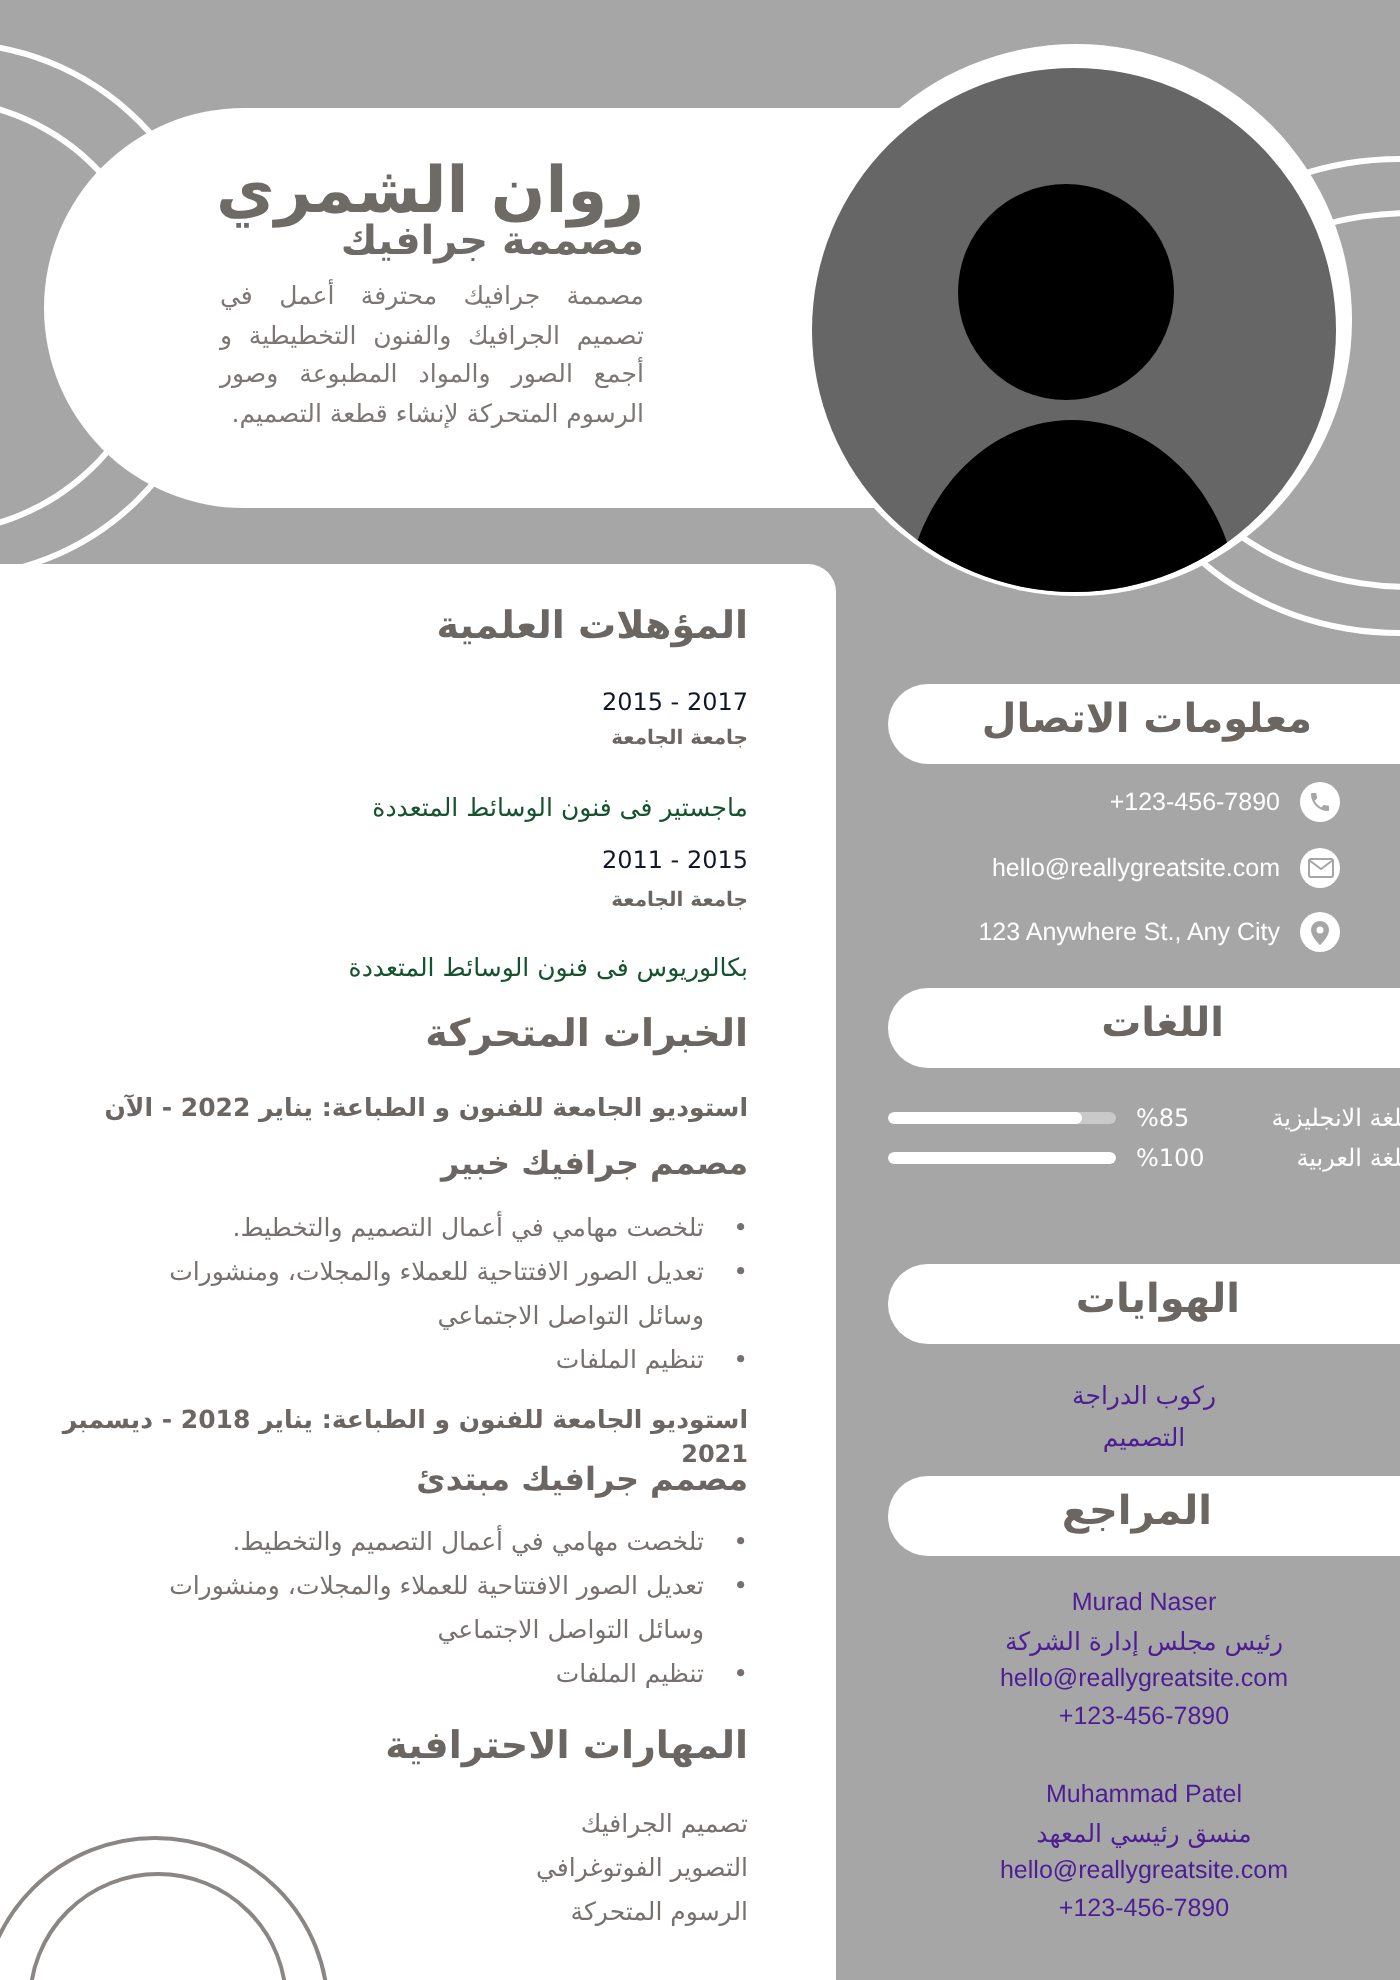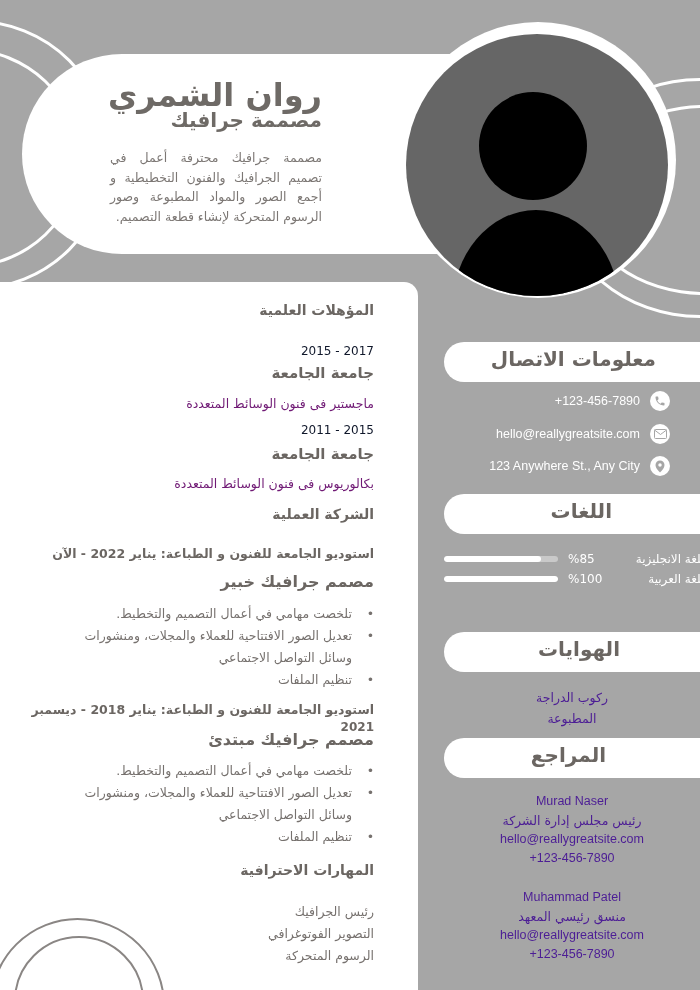--- a/index.html
+++ b/index.html
@@ -17,43 +17,43 @@
   .ring.gray { border: 2px solid #8a8684; }
 
   
   .header-pill {
     position: absolute; left: 22px; top: 54px; width: 520px; height: 200px;
     background: #fff; border-radius: 100px 0 0 100px;
   }
   .header-text { position: absolute; left: 110px; top: 80px; width: 212px; text-align: right; direction: rtl; }
   .name { font-size: 32px; font-weight: bold; color: #6e6a66; line-height: 30px; white-space: nowrap; }
   .title { font-size: 20px; font-weight: bold; color: #6e6a66; line-height: 24px; margin-top: -2px; white-space: nowrap; }
-  .bio { font-size: 12.5px; color: #7c7774; line-height: 19.5px; margin-top: 16px; text-align: justify; text-align-last: right; }
+  .bio { font-size: 12.5px; color: #7c7774; line-height: 19.5px; margin-top: 6px; text-align: justify; text-align-last: right; }
 
   
   .avatar-ring {
     position: absolute; left: 400px; top: 22px; width: 276px; height: 276px; border-radius: 50%;
     background: #fff;
   }
   .avatar {
     position: absolute; left: 406px; top: 34px; width: 262px; height: 262px; border-radius: 50%;
     background: #666666; overflow: hidden;
   }
   .avatar .head { position: absolute; left: 73px; top: 58px; width: 108px; height: 108px; border-radius: 50%; background: #000; }
   .avatar .body { position: absolute; left: 46px; top: 176px; width: 168px; height: 160px; border-radius: 50% 50% 0 0 / 62% 62% 0 0; background: #000; }
 
   
   .left-panel {
     position: absolute; left: 0; top: 282px; width: 418px; height: 720px;
     background: #fff; border-radius: 0 14px 0 0;
   }
-  .section-h { position: absolute; direction: rtl; text-align: right; font-size: 14px; font-weight: bold; color: #6b6662; white-space: nowrap; }
+  .section-h { position: absolute; direction: rtl; text-align: right; font-size: 19px; font-weight: bold; color: #6b6662; white-space: nowrap; }
   .year { position: absolute; direction: rtl; text-align: right; font-size: 12px; color: #0f172a; white-space: nowrap; }
-  .uni { position: absolute; direction: rtl; text-align: right; font-size: 15px; font-weight: bold; color: #6b6662; white-space: nowrap; }
-  .degree { position: absolute; direction: rtl; text-align: right; font-size: 12.5px; color: #701a75; white-space: nowrap; }
+  .uni { position: absolute; direction: rtl; text-align: right; font-size: 10px; font-weight: bold; color: #6b6662; white-space: nowrap; }
+  .degree { position: absolute; direction: rtl; text-align: right; font-size: 12.5px; color: #14532d; white-space: nowrap; }
   .company { position: absolute; direction: rtl; text-align: right; font-size: 12.5px; font-weight: bold; color: #6b6662; white-space: nowrap; }
   .role { position: absolute; direction: rtl; text-align: right; font-size: 16px; font-weight: bold; color: #6b6662; white-space: nowrap; }
   .bullets { position: absolute; direction: rtl; list-style: none; font-size: 12.5px; color: #76716e; }
   .bullets li { position: relative; line-height: 22px; padding-right: 0; }
   .bullets li.b::before { content: "•"; position: absolute; right: -22px; top: 0; color: #76716e; }
   .skill { position: absolute; direction: rtl; text-align: right; font-size: 12.5px; color: #76716e; white-space: nowrap; }
 
   
   .r-pill {
     position: absolute; left: 444px; width: 256px; height: 40px; background: #fff;
@@ -100,42 +100,42 @@
   <div class="left-panel"></div>
 
   <div class="section-h" style="right:326px; top:302px;">المؤهلات العلمية</div>
   <div class="year" style="right:326px; top:344px;">2017 - 2015</div>
   <div class="uni" style="right:326px; top:364px;">جامعة الجامعة</div>
   <div class="degree" style="right:326px; top:396px;">ماجستير فى فنون الوسائط المتعددة</div>
   <div class="year" style="right:326px; top:423px;">2015 - 2011</div>
   <div class="uni" style="right:326px; top:445px;">جامعة الجامعة</div>
   <div class="degree" style="right:326px; top:476px;">بكالوريوس فى فنون الوسائط المتعددة</div>
 
-  <div class="section-h" style="right:326px; top:506px;">الشركة العملية</div>
+  <div class="section-h" style="right:326px; top:506px;">الخبرات المتحركة</div>
   <div class="company" style="right:326px; top:546px;">استوديو الجامعة للفنون و الطباعة: يناير 2022 - الآن</div>
   <div class="role" style="right:326px; top:572px;">مصمم جرافيك خبير</div>
   <ul class="bullets" style="right:348px; top:603px;">
     <li class="b">تلخصت مهامي في أعمال التصميم والتخطيط.</li>
     <li class="b">تعديل الصور الافتتاحية للعملاء والمجلات، ومنشورات</li>
     <li>وسائل التواصل الاجتماعي</li>
     <li class="b">تنظيم الملفات</li>
   </ul>
 
   <div class="company" style="right:326px; top:702px;">استوديو الجامعة للفنون و الطباعة: يناير 2018 - ديسمبر</div>
   <div class="company" style="right:326px; top:720px; font-size:12px;">2021</div>
   <div class="role" style="right:326px; top:730px;">مصمم جرافيك مبتدئ</div>
   <ul class="bullets" style="right:348px; top:760px;">
     <li class="b">تلخصت مهامي في أعمال التصميم والتخطيط.</li>
     <li class="b">تعديل الصور الافتتاحية للعملاء والمجلات، ومنشورات</li>
     <li>وسائل التواصل الاجتماعي</li>
     <li class="b">تنظيم الملفات</li>
   </ul>
 
   <div class="section-h" style="right:326px; top:862px;">المهارات الاحترافية</div>
-  <div class="skill" style="right:326px; top:904px;">رئيس الجرافيك</div>
+  <div class="skill" style="right:326px; top:904px;">تصميم الجرافيك</div>
   <div class="skill" style="right:326px; top:926px;">التصوير الفوتوغرافي</div>
   <div class="skill" style="right:326px; top:948px;">الرسوم المتحركة</div>
 
   <div class="r-pill" style="top:342px;">
     <span style="right:44px;">معلومات الاتصال</span>
   </div>
   <div class="contact-row" style="top:391px;">
     <span>+123-456-7890</span>
     <span class="cicon">
       <svg width="12" height="12" viewBox="0 0 24 24">
@@ -177,21 +177,21 @@
         <div class="fill" style="width:100%;"></div>
       </div>
     <span class="lang-pct">%100</span>
     <span class="lang-name">اللغة العربية</span>
   </div>
 
   <div class="r-pill" style="top:632px;">
     <span style="right:80px;">الهوايات</span>
   </div>
   <div class="center-w" style="top:690px; direction:rtl;">ركوب الدراجة</div>
-  <div class="center-w" style="top:711px; direction:rtl;">المطبوعة</div>
+  <div class="center-w" style="top:711px; direction:rtl;">التصميم</div>
 
   <div class="r-pill" style="top:738px;">
     <span style="right:94px;margin-left:48px;">المراجع</span>
   </div>
   <div class="center-w ref" style="top:794px;">Murad Naser</div>
   <div class="center-w ref-ar" style="top:813px;">رئيس مجلس إدارة الشركة</div>
   <div class="center-w ref" style="top:832px;">hello@reallygreatsite.com</div>
   <div class="center-w ref" style="top:851px;">+123-456-7890</div>
 
   <div class="center-w ref" style="top:890px;">Muhammad Patel</div>

